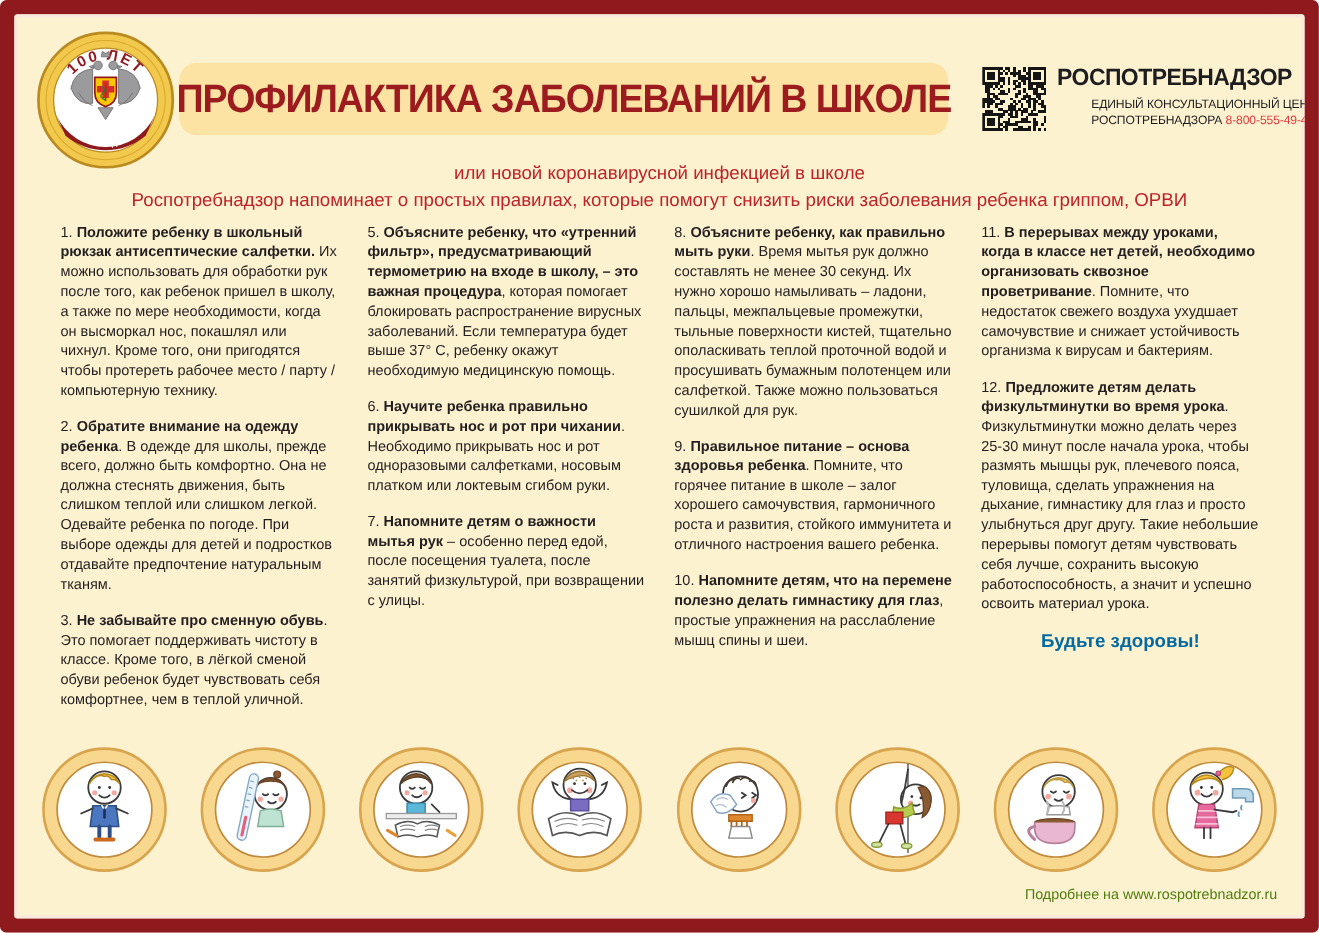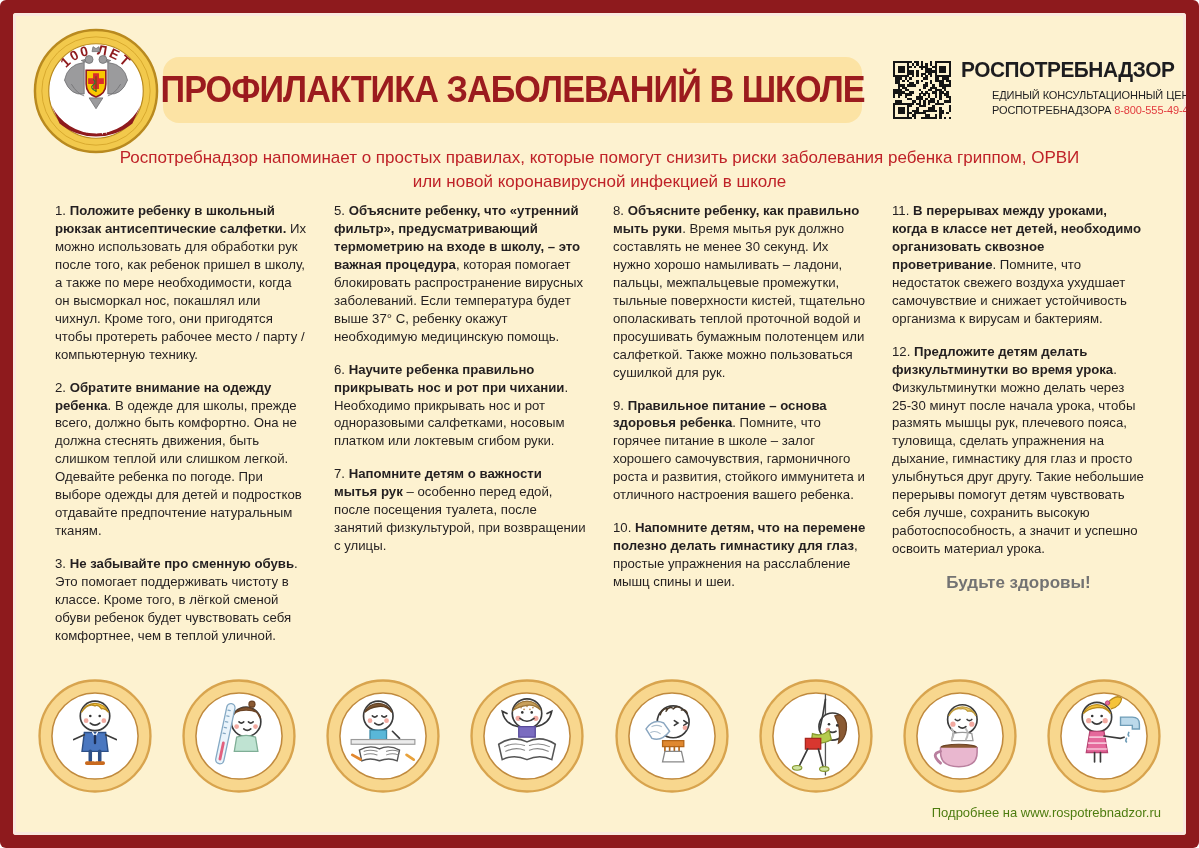--- a/index.html
+++ b/index.html
@@ -39,21 +39,21 @@
     color:#bf2228; font-size:17px; line-height:1.4;
   }
 
   
   .columns {
     position:absolute; left:42px; top:189px; width:1090px;
     display:grid; grid-template-columns:repeat(4,1fr); column-gap:26px;
   }
   .tip { font-size:13.2px; line-height:1.36; color:#231f20; margin:0 0 15px 0; }
   .tip b { font-weight:700; }
-  .closing { text-align:center; color:#737373; font-weight:700; font-size:17px; margin-top:14px; }
+  .closing { text-align:center; color:#0369a1; font-weight:700; font-size:17px; margin-top:14px; }
 
   
   .circles {
     position:absolute; left:23px; right:23px; top:663px; height:120px;
     display:flex; justify-content:space-between; align-items:center;
   }
   .circle { width:118px; height:118px; }
   .circle svg { width:100%; height:100%; display:block; }
 
   .footer {
@@ -452,22 +452,22 @@
       <div class="sub">
         <div>ЕДИНЫЙ КОНСУЛЬТАЦИОННЫЙ ЦЕНТР</div>
         <div>
           <span>РОСПОТРЕБНАДЗОРА</span>
           <span class="phone">8-800-555-49-43</span>
         </div>
       </div>
     </div>
 
     <div class="intro">
+      <div>или новой коронавирусной инфекцией в школе</div>
       <div>Роспотребнадзор напоминает о простых правилах, которые помогут снизить риски заболевания ребенка гриппом, ОРВИ</div>
-      <div>или новой коронавирусной инфекцией в школе</div>
     </div>
 
     <div class="columns">
       <div class="col">
           <div class="tips-slot">
             <p class="tip">1. <b>Положите ребенку в школьный рюкзак антисептические салфетки.</b> Их можно использовать для обработки рук после того, как ребенок пришел в школу, а также по мере необходимости, когда он высморкал нос, покашлял или чихнул. Кроме того, они пригодятся чтобы протереть рабочее место / парту / компьютерную технику.</p>
             <p class="tip">2. <b>Обратите внимание на одежду ребенка</b>. В одежде для школы, прежде всего, должно быть комфортно. Она не должна стеснять движения, быть слишком теплой или слишком легкой. Одевайте ребенка по погоде. При выборе одежды для детей и подростков отдавайте предпочтение натуральным тканям.</p>
             <p class="tip">3. <b>Не забывайте про сменную обувь</b>. Это помогает поддерживать чистоту в классе. Кроме того, в лёгкой сменой обуви ребенок будет чувствовать себя комфортнее, чем в теплой уличной.</p>
           </div>
         </div>

